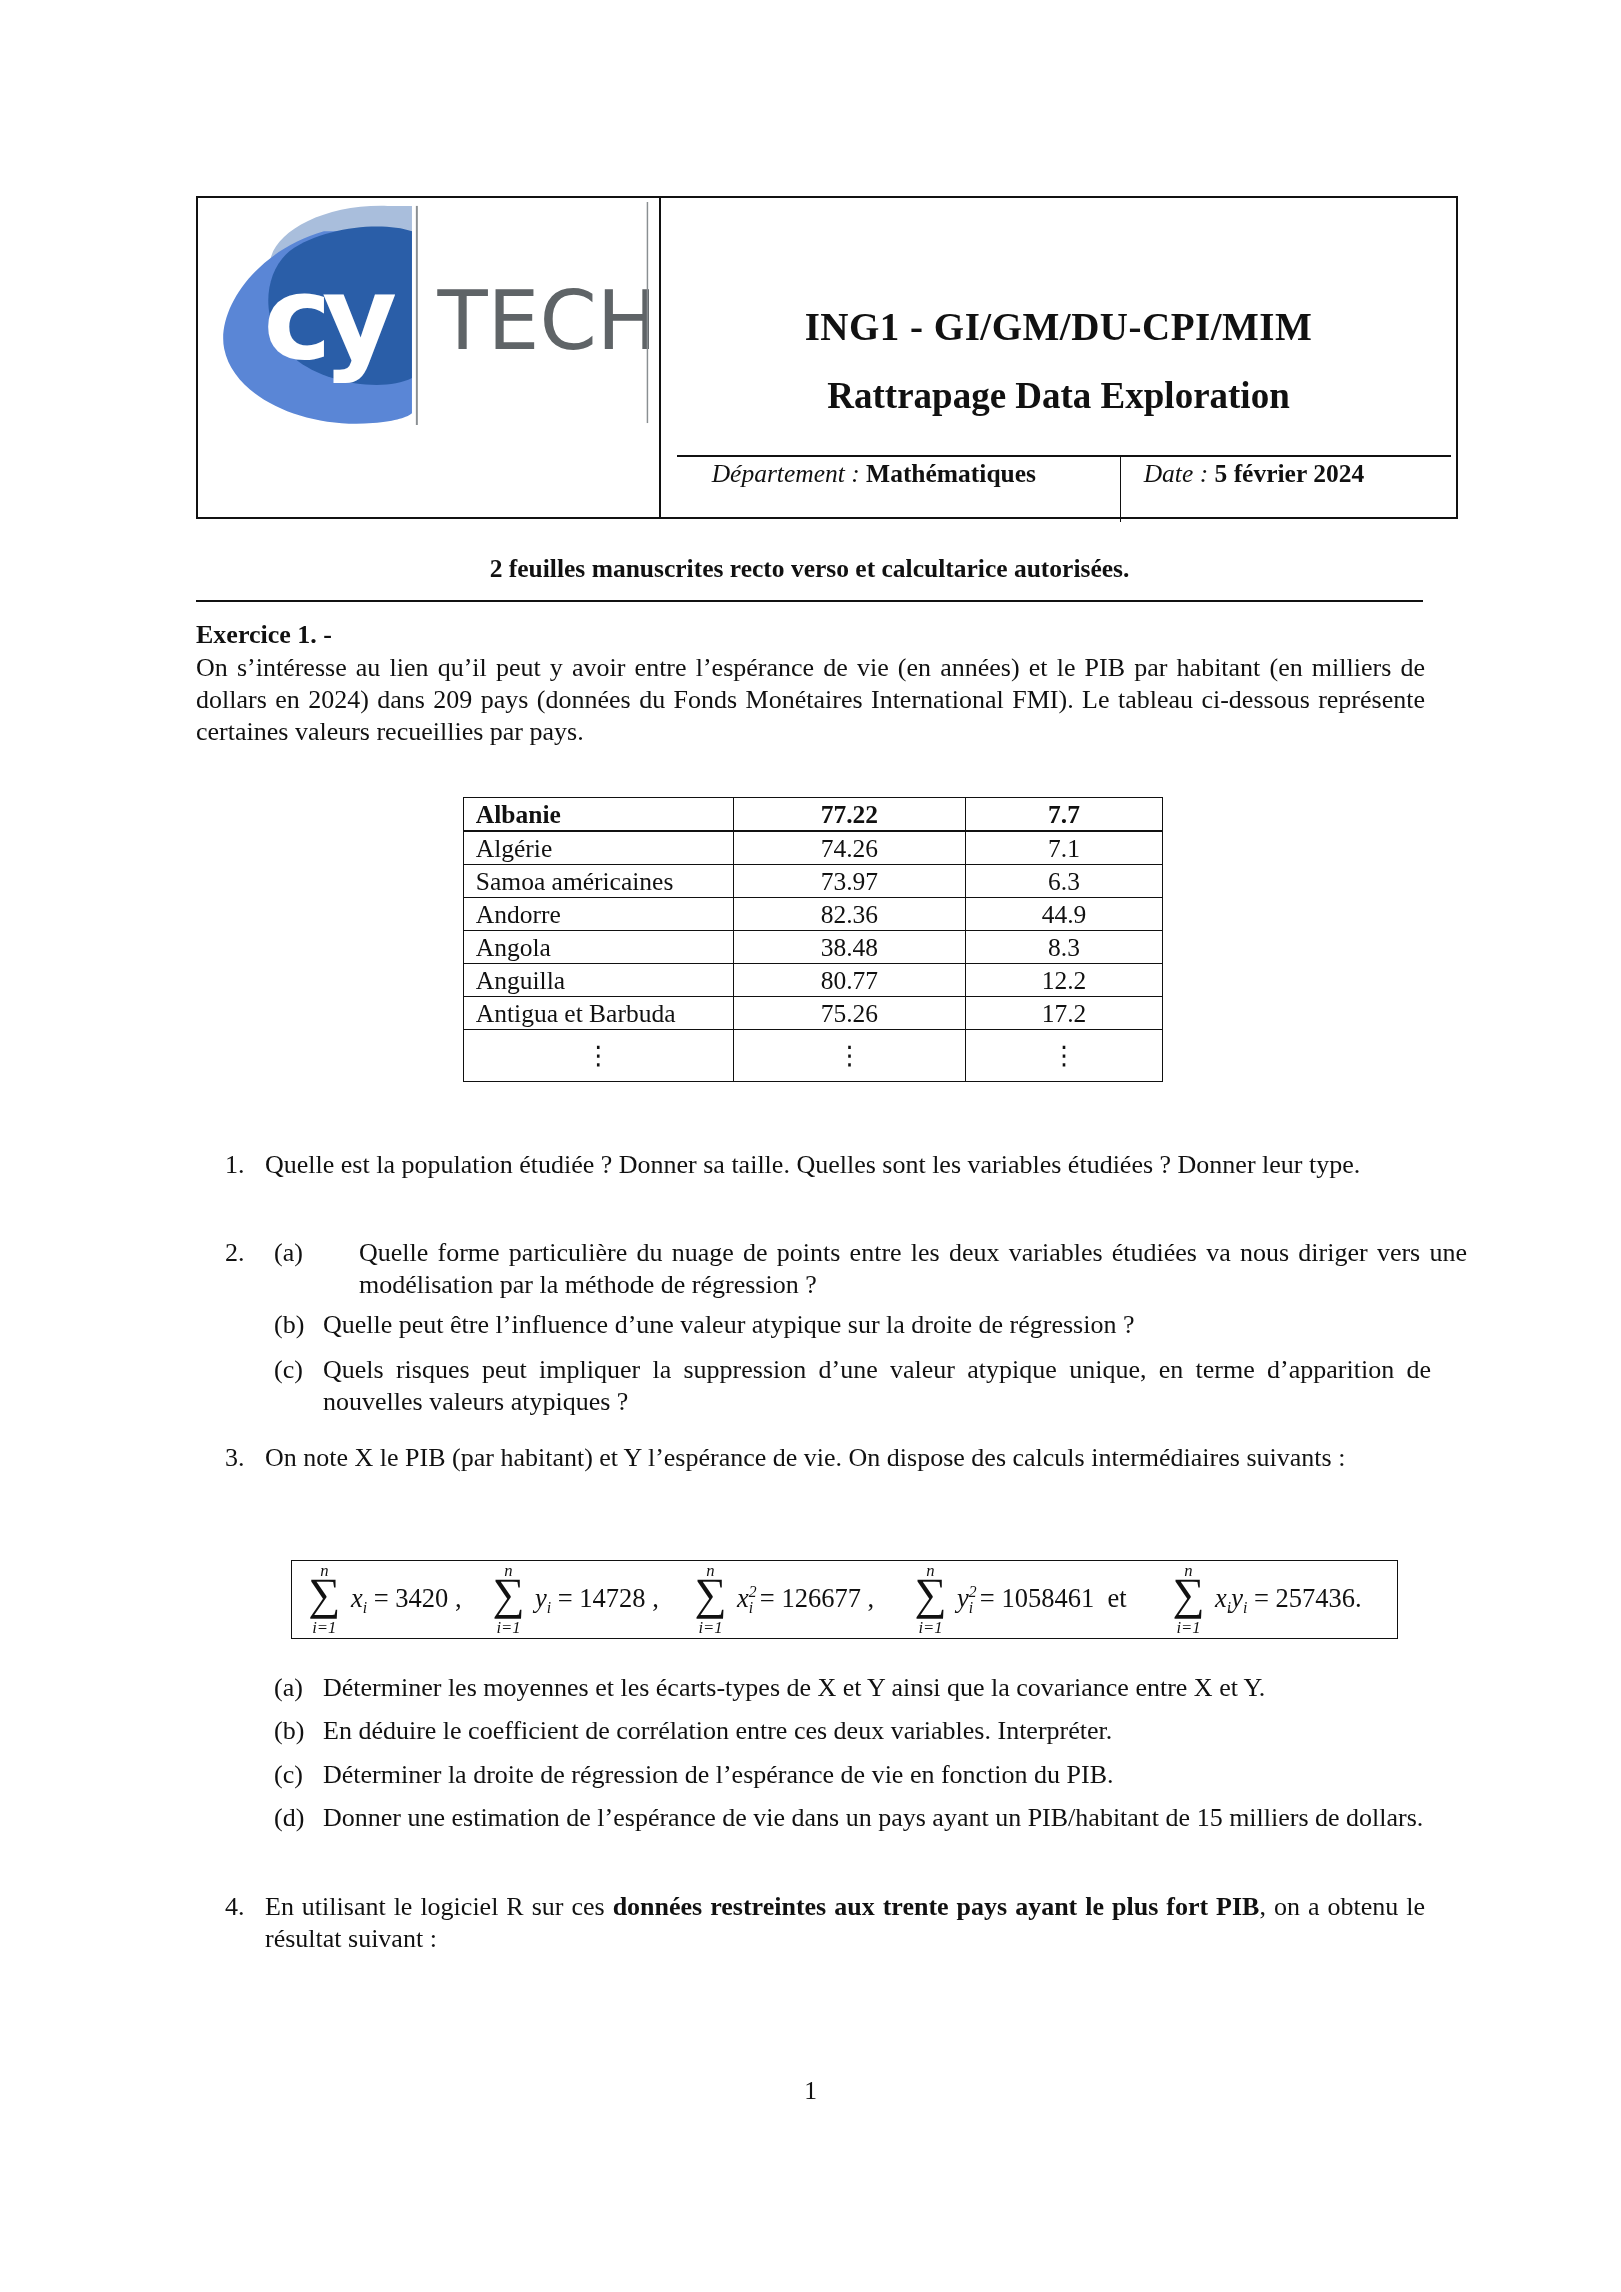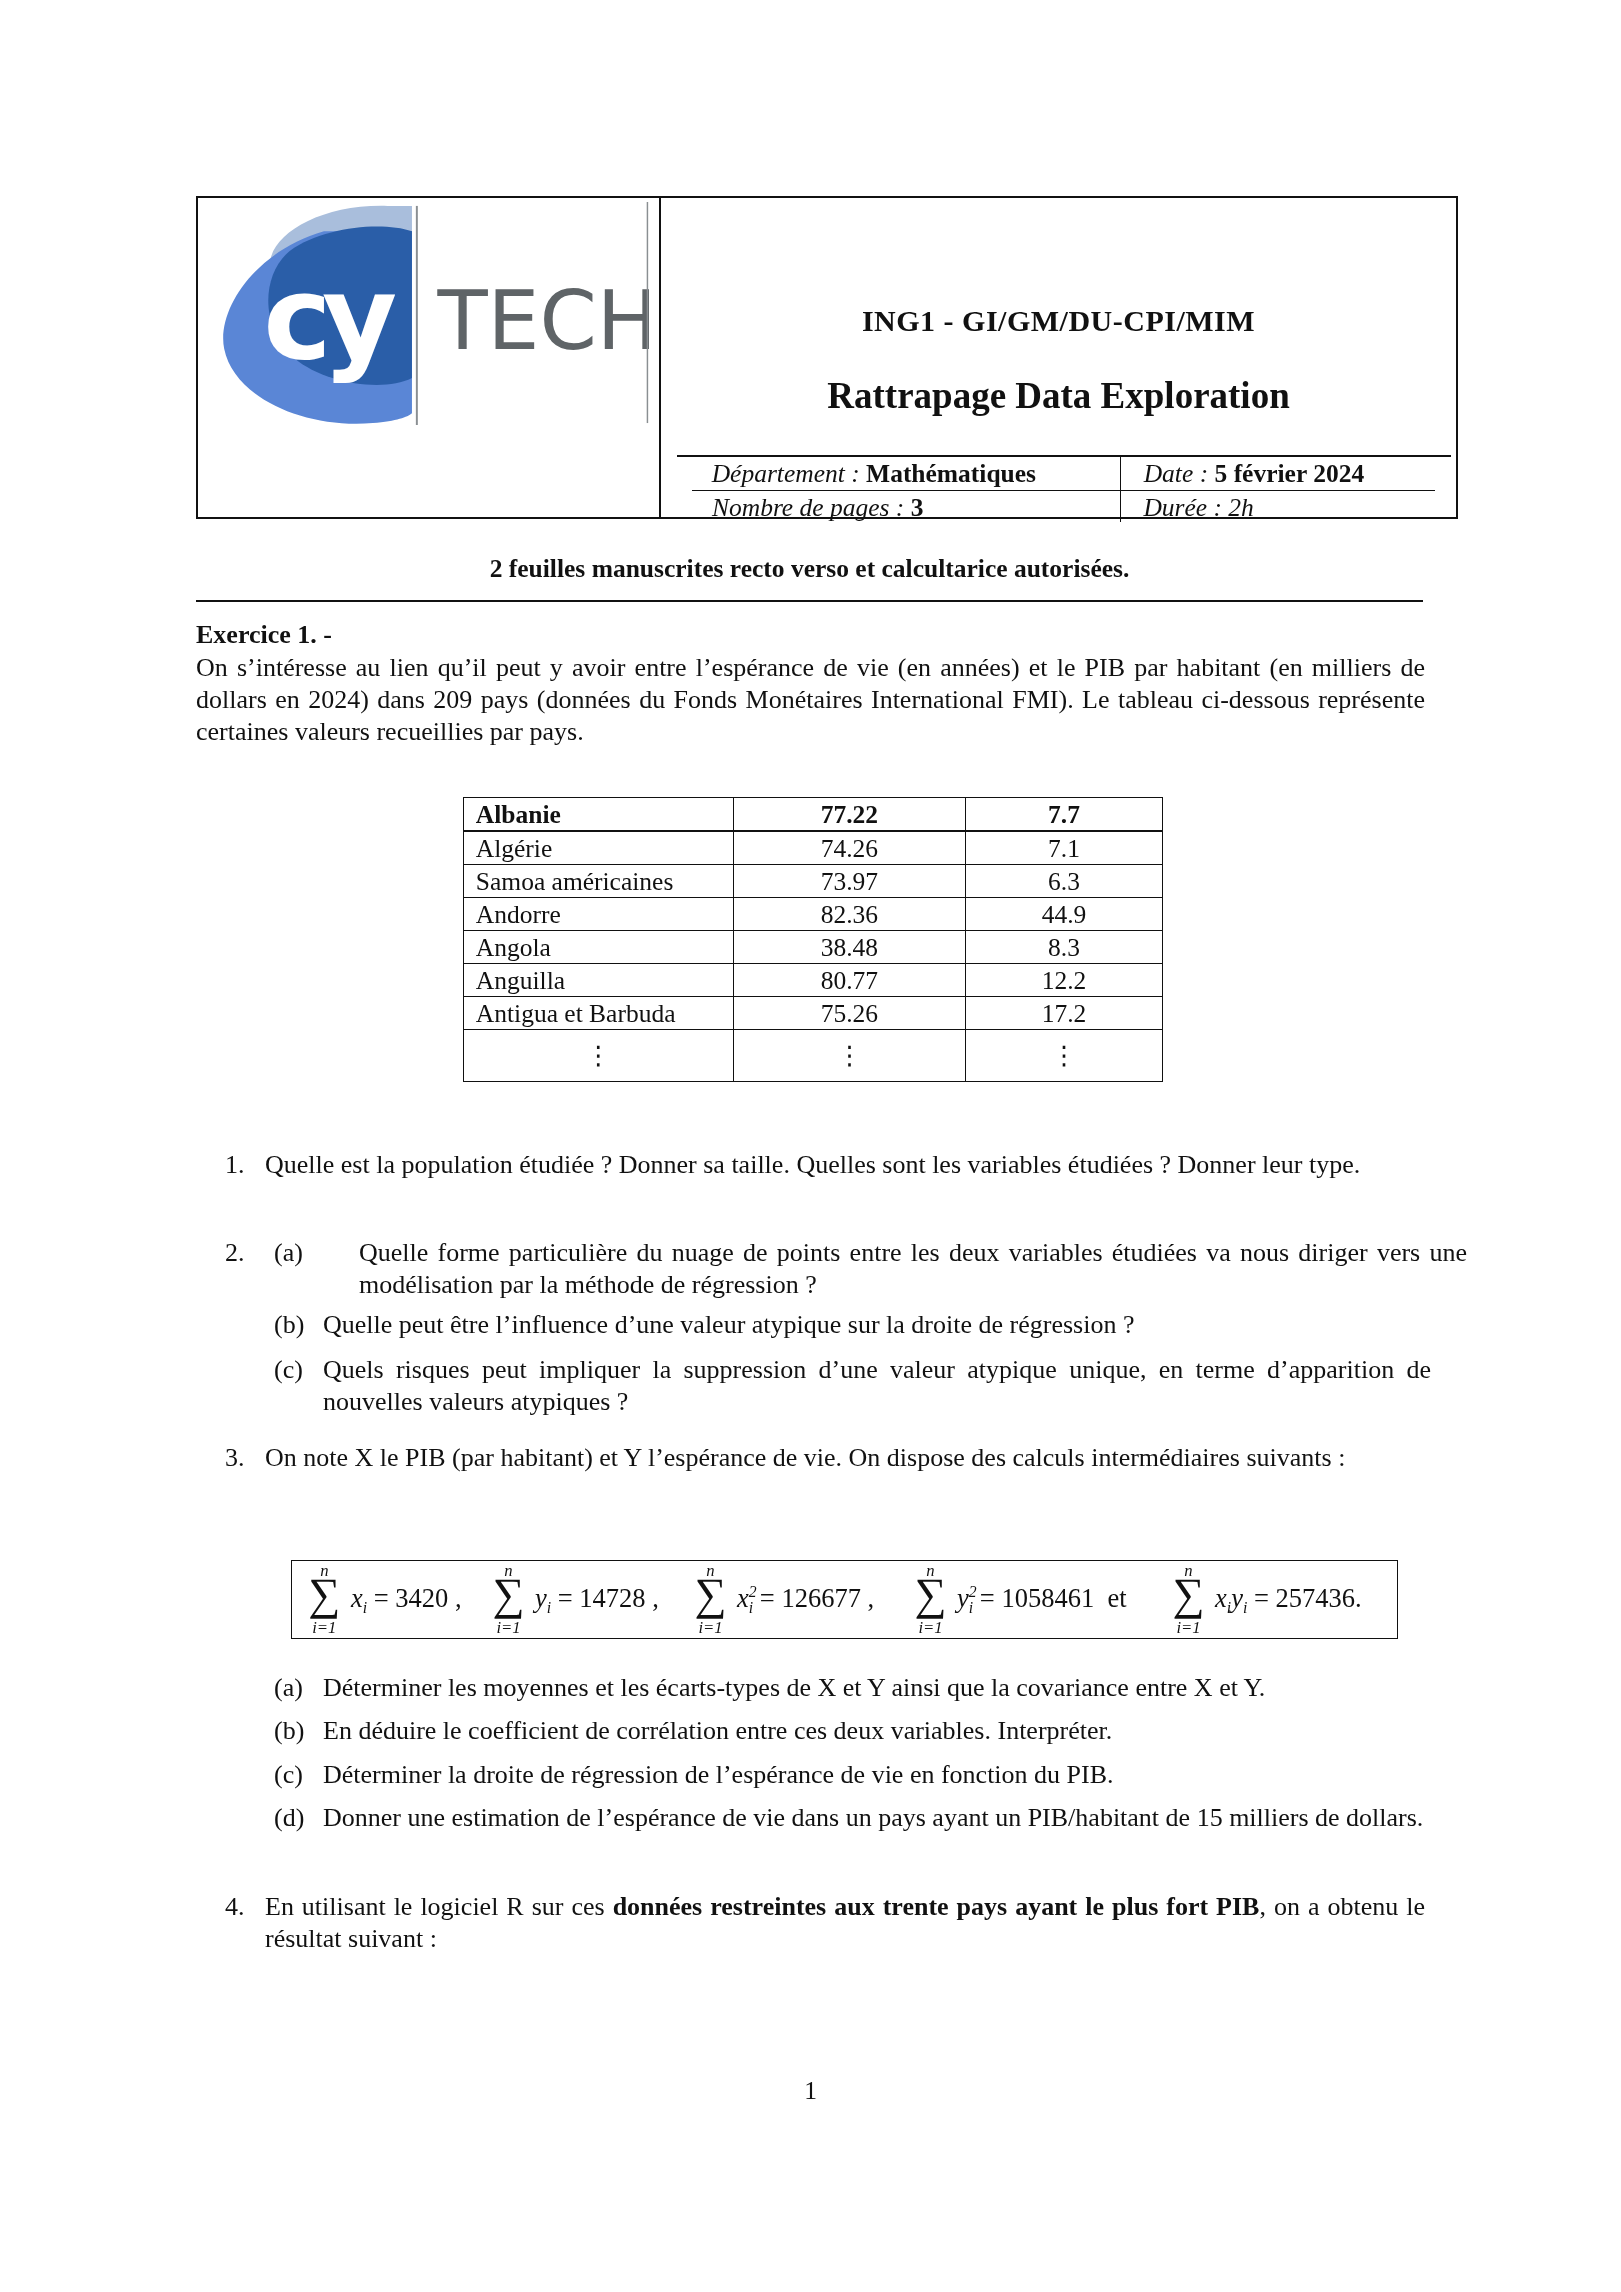--- a/index.html
+++ b/index.html
@@ -6,21 +6,21 @@
   body { width: 1621px; height: 2293px; position: relative; overflow: hidden;
          font-family: "DejaVu Serif", "Liberation Serif", serif; color: #111; }
 
   
   .header-box { position: absolute; left: 196px; top: 196px; width: 1262px; height: 323px;
                 border: 2px solid #111; box-sizing: border-box; }
   .header-divider { position: absolute; left: 461px; top: 0; width: 2px; height: 100%; background: #111; }
   .logo { position: absolute; left: 17.6px; top: 3.9px; width: 433px; height: 223px; }
   .title-area { position: absolute; left: 463px; top: 0; right: 0; height: 323px; }
   .title-line1 { position: absolute; left: 0; right: 0; top: 106px; text-align: center;
-                 font-size: 30px; font-weight: bold; font-family: "Liberation Serif", serif; letter-spacing: 0.5px; }
+                 font-size: 39px; font-weight: bold; font-family: "Liberation Serif", serif; letter-spacing: 0.5px; }
   .title-line2 { position: absolute; left: 0; right: 0; top: 176px; text-align: center;
                  font-size: 37px; font-weight: bold; font-family: "Liberation Serif", serif; }
   .info-table { position: absolute; left: 15.7px; top: 257px; width: 774px; font-family: "Liberation Serif", serif; font-size: 25.5px; }
   .info-row { position: relative; height: 33px; line-height: 33px; }
   .info-row.r1 { border-top: 2px solid #111; }
   .info-row.r2 { border-top: 1.5px solid #111; margin-left: 15.7px; margin-right: 15.7px; }
   .info-cell-left { position: absolute; left: 35px; top: 0; }
   .info-row.r2 .info-cell-left { left: 19.6px; }
   .info-vsep { position: absolute; left: 443px; top: 0; width: 1.5px; height: 67px; background: #111; }
   .info-cell-right { position: absolute; left: 467px; top: 0; }
@@ -93,30 +93,20 @@
       <div class="info-row r1">
         <span class="info-cell-left">
           <span class="ital">Département :</span>
           <span class="bold">Mathématiques</span>
         </span>
         <span class="info-cell-right">
           <span class="ital">Date :</span>
           <span class="bold">5 février 2024</span>
         </span>
       </div>
-      <div class="info-row r2">
-        <span class="info-cell-left">
-          <span class="ital">Nombre de pages :</span>
-          <span class="bold">3</span>
-        </span>
-        <span class="info-cell-right">
-          <span class="ital">Durée :</span>
-          <span class="ital">2h</span>
-        </span>
-      </div>
     </div>
   </div>
 </div>
 
 <div class="notice">2 feuilles manuscrites recto verso et calcultarice autorisées.</div>
 <div class="rule"></div>
 
 <div class="body-text ex-title">Exercice 1. -</div>
 <div class="body-text intro">On s’intéresse au lien qu’il peut y avoir entre l’espérance de vie (en années) et le PIB par habitant (en milliers de dollars en 2024) dans 209 pays (données du Fonds Monétaires International FMI). Le tableau ci-dessous représente certaines valeurs recueillies par pays.</div>
 

